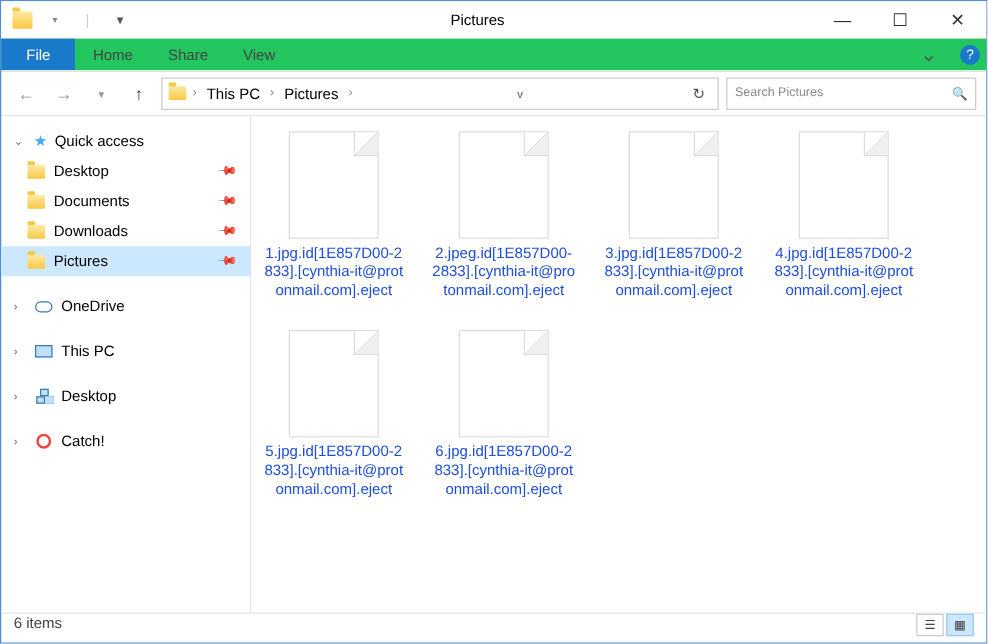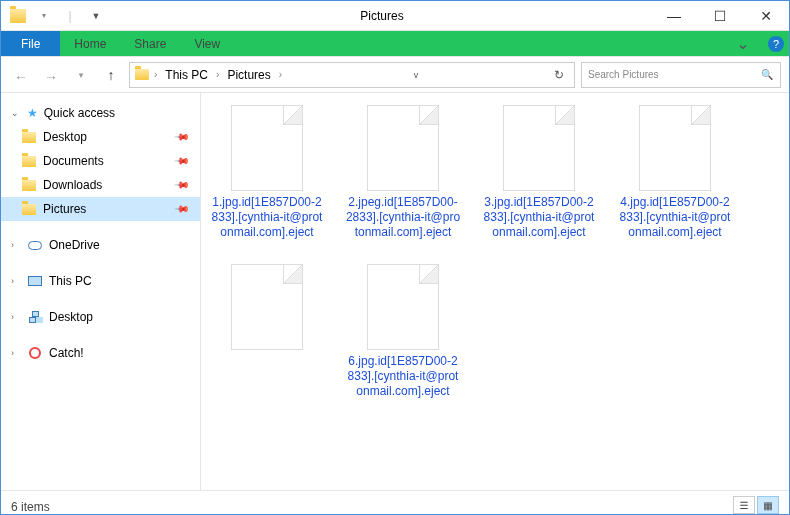--- a/index.html
+++ b/index.html
@@ -38,21 +38,21 @@
 .nav-item.selected { background: #cce8ff; }
 .nav-group { margin-bottom: 12px; }
 .star { color: #40a9ff; font-size: 12px; }
 .mini-icon { width: 16px; height: 16px; display: inline-flex; align-items: center; justify-content: center; font-size: 11px; }
 .content { flex: 1; overflow: auto; padding: 12px 8px; }
 .grid { display: flex; flex-wrap: wrap; gap: 24px 20px; align-content: flex-start; }
 .file { width: 116px; display: flex; flex-direction: column; align-items: center; }
 .thumb { width: 72px; height: 86px; background: #fff; border: 1px solid #ddd; position: relative; margin-bottom: 4px; }
 .thumb::after { content: ""; position: absolute; top: 0; right: 0; width: 18px; height: 18px; background: linear-gradient(135deg, #fff 48%, #ddd 50%, #f0f0f0 52%); border-left: 1px solid #ddd; border-bottom: 1px solid #ddd; }
 .fname { font-size: 12px; text-align: center; word-break: break-all; line-height: 1.25; color: #1d4ed8; }
-.statusbar { height: 24px; border-top: 1px solid #e5e5e5; display: flex; align-items: flex-end; padding: 0 10px; font-size: 12px; color: #444; }
+.statusbar { height: 24px; border-top: 1px solid #e5e5e5; display: flex; align-items: flex-start; padding: 0 10px; font-size: 12px; color: #444; }
 .statusbar .views { margin-left: auto; display: flex; gap: 2px; }
 .view-btn { width: 22px; height: 18px; border: 1px solid #ccc; display: flex; align-items: center; justify-content: center; font-size: 10px; }
 .view-btn.active { background: #cce8ff; border-color: #99c9ef; }
 .monitor { width: 14px; height: 10px; border: 1px solid #3a7ab8; background: #bfe0f7; display: inline-block; position: relative; }
 .cloud { width: 14px; height: 9px; background: #fff; border: 1px solid #3a7ab8; border-radius: 6px; display: inline-block; }
 .disc { width: 12px; height: 12px; border-radius: 50%; border: 2px solid #e44; display: inline-block; }
 .net { width: 12px; height: 12px; display: inline-block; position: relative; }
 .net::before, .net::after { content: ""; position: absolute; width: 5px; height: 4px; border: 1px solid #3a7ab8; background: #bfe0f7; }
 .net::before { top: 0; left: 3px; }
 .net::after { bottom: 0; left: 0; box-shadow: 7px 0 0 #bfe0f7, 7px 0 0 0 #3a7ab8; }
@@ -206,20 +206,21 @@
           <div class="file">
             <div class="thumb"></div>
             <div class="fname">3.jpg.id[1E857D00-2833].[cynthia-it@protonmail.com].eject</div>
           </div>
           <div class="file">
             <div class="thumb"></div>
             <div class="fname">4.jpg.id[1E857D00-2833].[cynthia-it@protonmail.com].eject</div>
           </div>
           <div class="file">
             <div class="thumb"></div>
+            <div class="fname">5.jpg.id[1E857D00-2833].[cynthia-it@protonmail.com].eject</div>
           </div>
           <div class="file">
             <div class="thumb"></div>
             <div class="fname">6.jpg.id[1E857D00-2833].[cynthia-it@protonmail.com].eject</div>
           </div>
         </div>
     </div>
   </div>
 
   <div class="statusbar">

